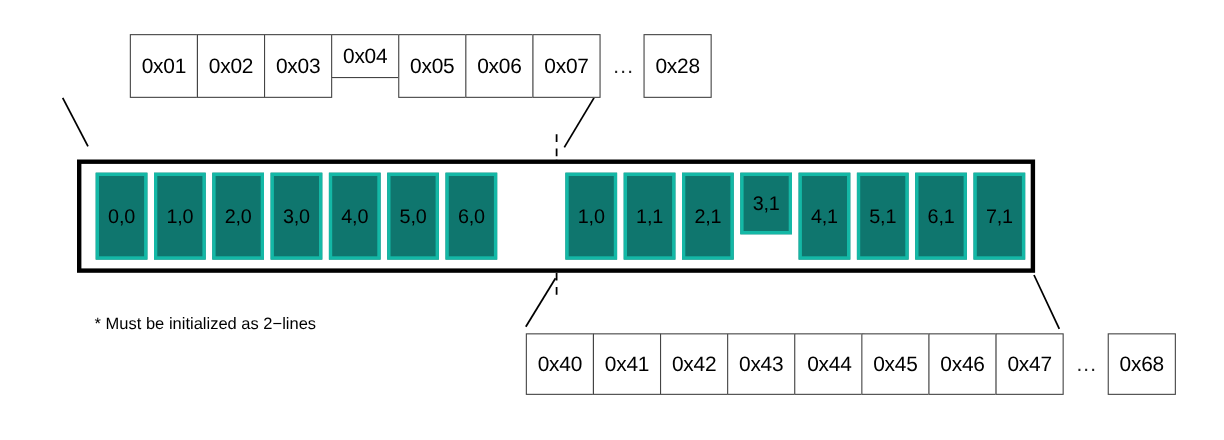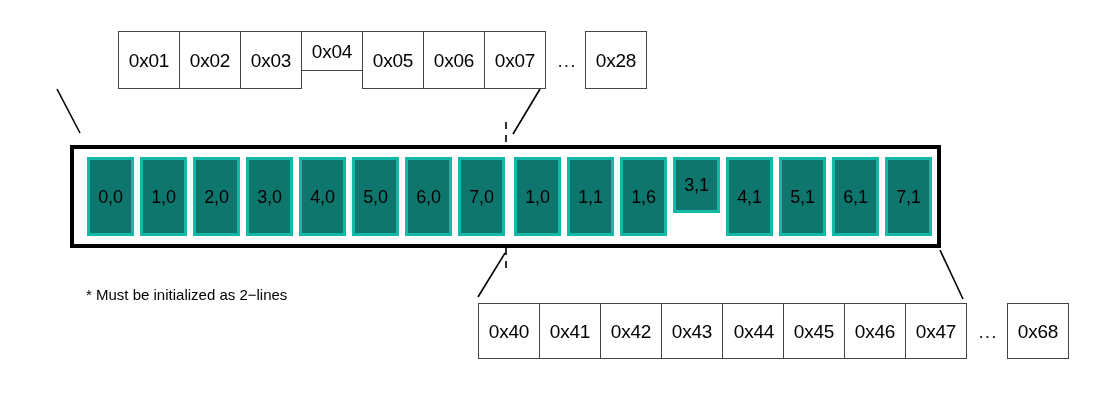--- a/index.html
+++ b/index.html
@@ -131,25 +131,24 @@
   <div class="addr-cell" style="left:585px; top:31px; width:62px; height:58px;">0x28</div>
 
   <div class="main-box">
     <div class="slot" style="left:13px;  top:8px; width:47px; height:79px;">0,0</div>
     <div class="slot" style="left:66px;  top:8px; width:47px; height:79px;">1,0</div>
     <div class="slot" style="left:119px; top:8px; width:47px; height:79px;">2,0</div>
     <div class="slot" style="left:172px; top:8px; width:47px; height:79px;">3,0</div>
     <div class="slot" style="left:225px; top:8px; width:47px; height:79px;">4,0</div>
     <div class="slot" style="left:278px; top:8px; width:47px; height:79px;">5,0</div>
     <div class="slot" style="left:331px; top:8px; width:47px; height:79px;">6,0</div>
-    <div class="slot" style="left:384px; top:8px; width:47px; height:79px;">7,0</div>
 
     <div class="slot" style="left:440px; top:8px; width:47px; height:79px;">1,0</div>
     <div class="slot" style="left:493px; top:8px; width:47px; height:79px;">1,1</div>
-    <div class="slot" style="left:546px; top:8px; width:47px; height:79px;">1,6</div>
+    <div class="slot" style="left:546px; top:8px; width:47px; height:79px;">2,1</div>
     <div class="slot" style="left:599px; top:8px; width:47px; height:56px;">3,1</div>
     <div class="slot" style="left:652px; top:8px; width:47px; height:79px;">4,1</div>
     <div class="slot" style="left:705px; top:8px; width:47px; height:79px;">5,1</div>
     <div class="slot" style="left:758px; top:8px; width:47px; height:79px;">6,1</div>
     <div class="slot" style="left:811px; top:8px; width:47px; height:79px;">7,1</div>
   </div>
 
   <div class="note">* Must be initialized as 2−lines</div>
 
   <div class="addr-cell" style="left:478px; top:303px; width:62px; height:56px;">0x40</div>

